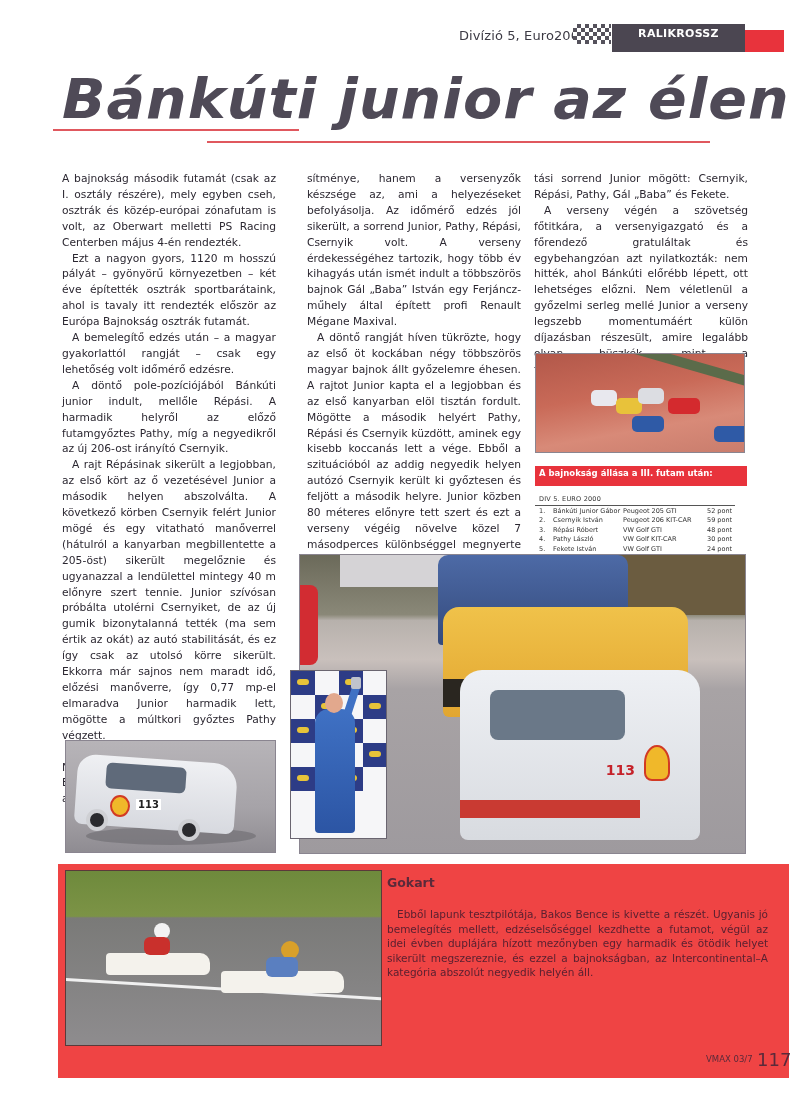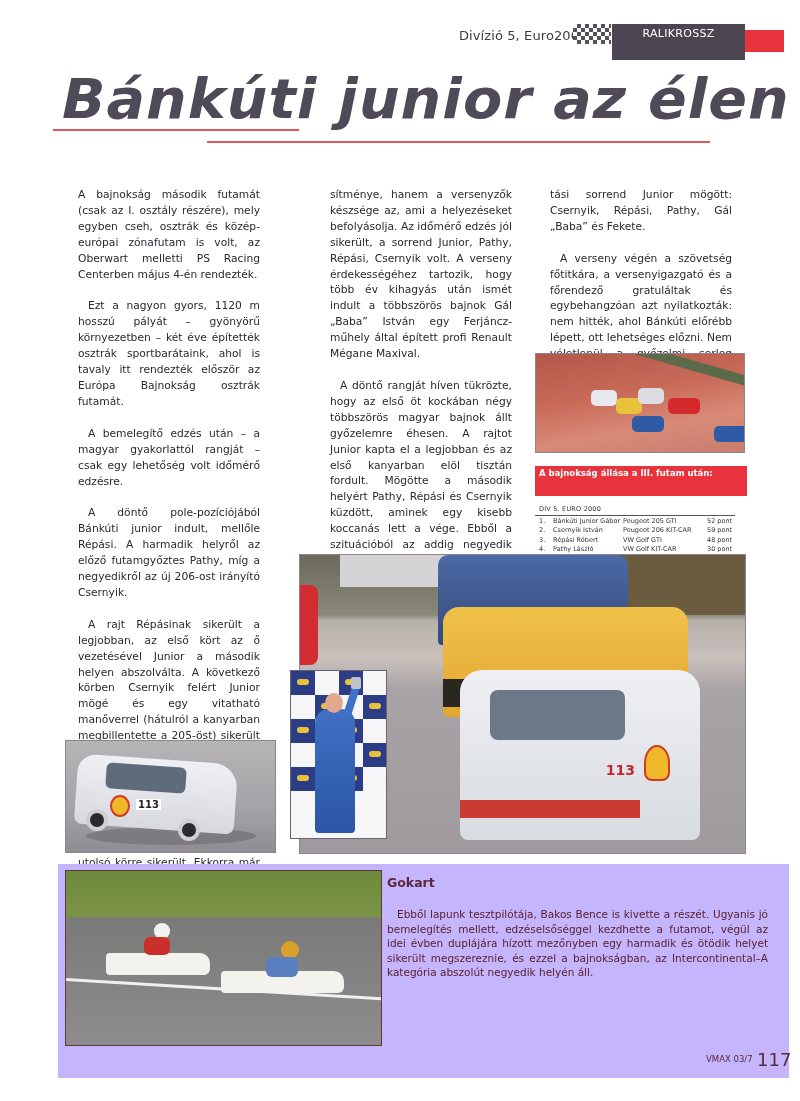--- a/index.html
+++ b/index.html
@@ -7,46 +7,46 @@
   body { position: relative; font-family: "DejaVu Sans", sans-serif; color: #2a2530; }
 
   
   .header-text { position: absolute; left: 459px; top: 28px; font-size: 13px; color: #3c3a44; letter-spacing: 0.1px; }
   .checker { position: absolute; left: 573px; top: 24px; width: 38px; height: 20px;
     background-image:
       linear-gradient(45deg, #55525c 25%, transparent 25%, transparent 75%, #55525c 75%),
       linear-gradient(45deg, #55525c 25%, transparent 25%, transparent 75%, #55525c 75%);
     background-size: 8px 8px; background-position: 0 0, 4px 4px; background-color: #ffffff; }
   .section-red { position: absolute; left: 612px; top: 30px; width: 172px; height: 22px; background: #e8333c; }
-  .section-tag { position: absolute; left: 612px; top: 24px; width: 133px; height: 36px; background: #4b4651;
-    color: #fff; font-size: 11px; font-weight: normal; text-align: center; line-height: 20px; letter-spacing: 0.3px; }
+  .section-tag { position: absolute; left: 612px; top: 24px; width: 133px; height: 28px; background: #4b4651;
+    color: #fff; font-size: 11px; font-weight: bold; text-align: center; line-height: 20px; letter-spacing: 0.3px; }
 
   
   .title { position: absolute; left: 62px; top: 66px; font-family: "DejaVu Sans", sans-serif;
     font-weight: bold; font-style: italic; font-size: 56px; color: #4f4a57; letter-spacing: 1px; white-space: nowrap; transform: scaleX(1.02); transform-origin: left top; }
   .rule1 { position: absolute; left: 53px; top: 129px; width: 246px; height: 2px; background: #e0585e; }
   .rule2 { position: absolute; left: 207px; top: 141px; width: 503px; height: 2px; background: #e0585e; }
 
   
   .col { position: absolute; font-size: 10.7px; line-height: 15.9px; text-align: justify; color: #2b2731; }
-  .col p { text-indent: 10px; margin: 16px; }
+  .col p { text-indent: 10px; margin: 0; }
   .col p.first { text-indent: 0; }
   .col1 { left: 62px; top: 171px; width: 214px; }
-  .col2 { left: 314px; top: 171px; width: 214px; }
+  .col2 { left: 307px; top: 171px; width: 214px; }
   .col3 { left: 534px; top: 171px; width: 214px; }
 
   
   .photo { position: absolute; overflow: hidden; border: 1px solid #8a8590; }
   .photo-rally { left: 535px; top: 353px; width: 210px; height: 100px;
     background: linear-gradient(170deg, #b2584a 0%, #c96a58 40%, #d88a78 70%, #c97d6d 100%); }
   .photo-rally .rail { position:absolute; right:-10px; top:4px; width:140px; height:10px; background:#5b6b4a; transform: rotate(16deg); }
   .photo-rally .car { position:absolute; width:26px; height:16px; border-radius:5px; }
 
   .standings { position: absolute; left: 535px; top: 466px; width: 212px; }
-  .standings-head { background: #e8333c; color: #fff; font-size: 8.5px; font-weight: bold; padding: 2px 4px; height: 30px; line-height: 10px; }
+  .standings-head { background: #e8333c; color: #fff; font-size: 8.5px; font-weight: bold; padding: 2px 4px; height: 20px; line-height: 10px; }
   .standings-sub { font-size: 6.5px; color: #333; margin-top: 9px; padding-left: 4px; letter-spacing: 0.2px; }
   .standings-rule { height: 1px; background: #555; margin: 2px 0 1px 0; width: 200px; }
   .st-row { display: flex; font-size: 6.5px; line-height: 9.4px; color: #333; padding-left: 4px; }
   .st-row .pos { width: 14px; }
   .st-row .name { width: 70px; }
   .st-row .car { width: 84px; }
   .st-row .pts { width: 40px; }
 
   .photo-main { left: 299px; top: 554px; width: 447px; height: 300px;
     background: linear-gradient(180deg, #6b6a5a 0%, #8a8878 20%, #b7b1ac 22%, #c9c0bc 35%, #a8a3a5 45%, #9e9a9e 100%); }
@@ -73,21 +73,21 @@
   .photo-car113 { left: 65px; top: 740px; width: 211px; height: 113px;
     background: linear-gradient(180deg, #b7b4b8 0%, #a6a3a8 60%, #8f8c92 100%); }
   .photo-car113 .body { position:absolute; left:10px; top:18px; width:160px; height:70px; background: linear-gradient(#eff0f3,#d7d9df); border-radius: 18px 24px 8px 8px; transform: rotate(4deg); }
   .photo-car113 .glass { position:absolute; left:40px; top:24px; width:80px; height:26px; background:#5f6a7a; border-radius:6px; transform: rotate(4deg); }
   .photo-car113 .shell { position:absolute; left:44px; top:54px; width:20px; height:22px; background:#f0b82a; border-radius:50%; border:2px solid #d23a24; }
   .photo-car113 .num { position:absolute; left:70px; top:58px; font-size:10px; font-weight:bold; color:#222; background:#fff; padding:0 2px; }
   .photo-car113 .wheel { position:absolute; width:22px; height:22px; background:#2a2a2e; border-radius:50%; border:4px solid #cfd0d4; }
   .photo-car113 .shadow { position:absolute; left:20px; top:86px; width:170px; height:18px; background:#6c6a70; border-radius:50%; opacity:0.6; }
 
   
-  .gokart-box { position: absolute; left: 58px; top: 864px; width: 731px; height: 214px; background: #c4b5fd; }
+  .gokart-box { position: absolute; left: 58px; top: 864px; width: 731px; height: 214px; background: #ef4444; }
   .photo-kart { left: 7px; top: 6px; width: 317px; height: 176px; border: 1px solid #5a3a3a;
     background: linear-gradient(180deg, #6e8a3c 0%, #7c9346 26%, #7a7a78 27%, #8e8c8e 100%); }
   .photo-kart .line { position:absolute; left:0; top:107px; width:340px; height:3px; background:#f0f0f0; transform: rotate(3.5deg); transform-origin:left; }
   .kart { position:absolute; height:22px; background:#f4f2ec; border-radius: 4px 10px 6px 4px; }
   .kart-driver { position:absolute; border-radius:50%; }
   .gokart-title { position: absolute; left: 329px; top: 11px; font-size: 12.5px; font-weight: bold; color: #5a2a3a; }
   .gokart-text { position: absolute; left: 329px; top: 43px; width: 381px; font-size: 10.5px; line-height: 14.6px; text-align: justify; color: #5a2030; }
   .gokart-text p { text-indent: 10px; }
   .gokart-text p.first { text-indent: 0; }
 

